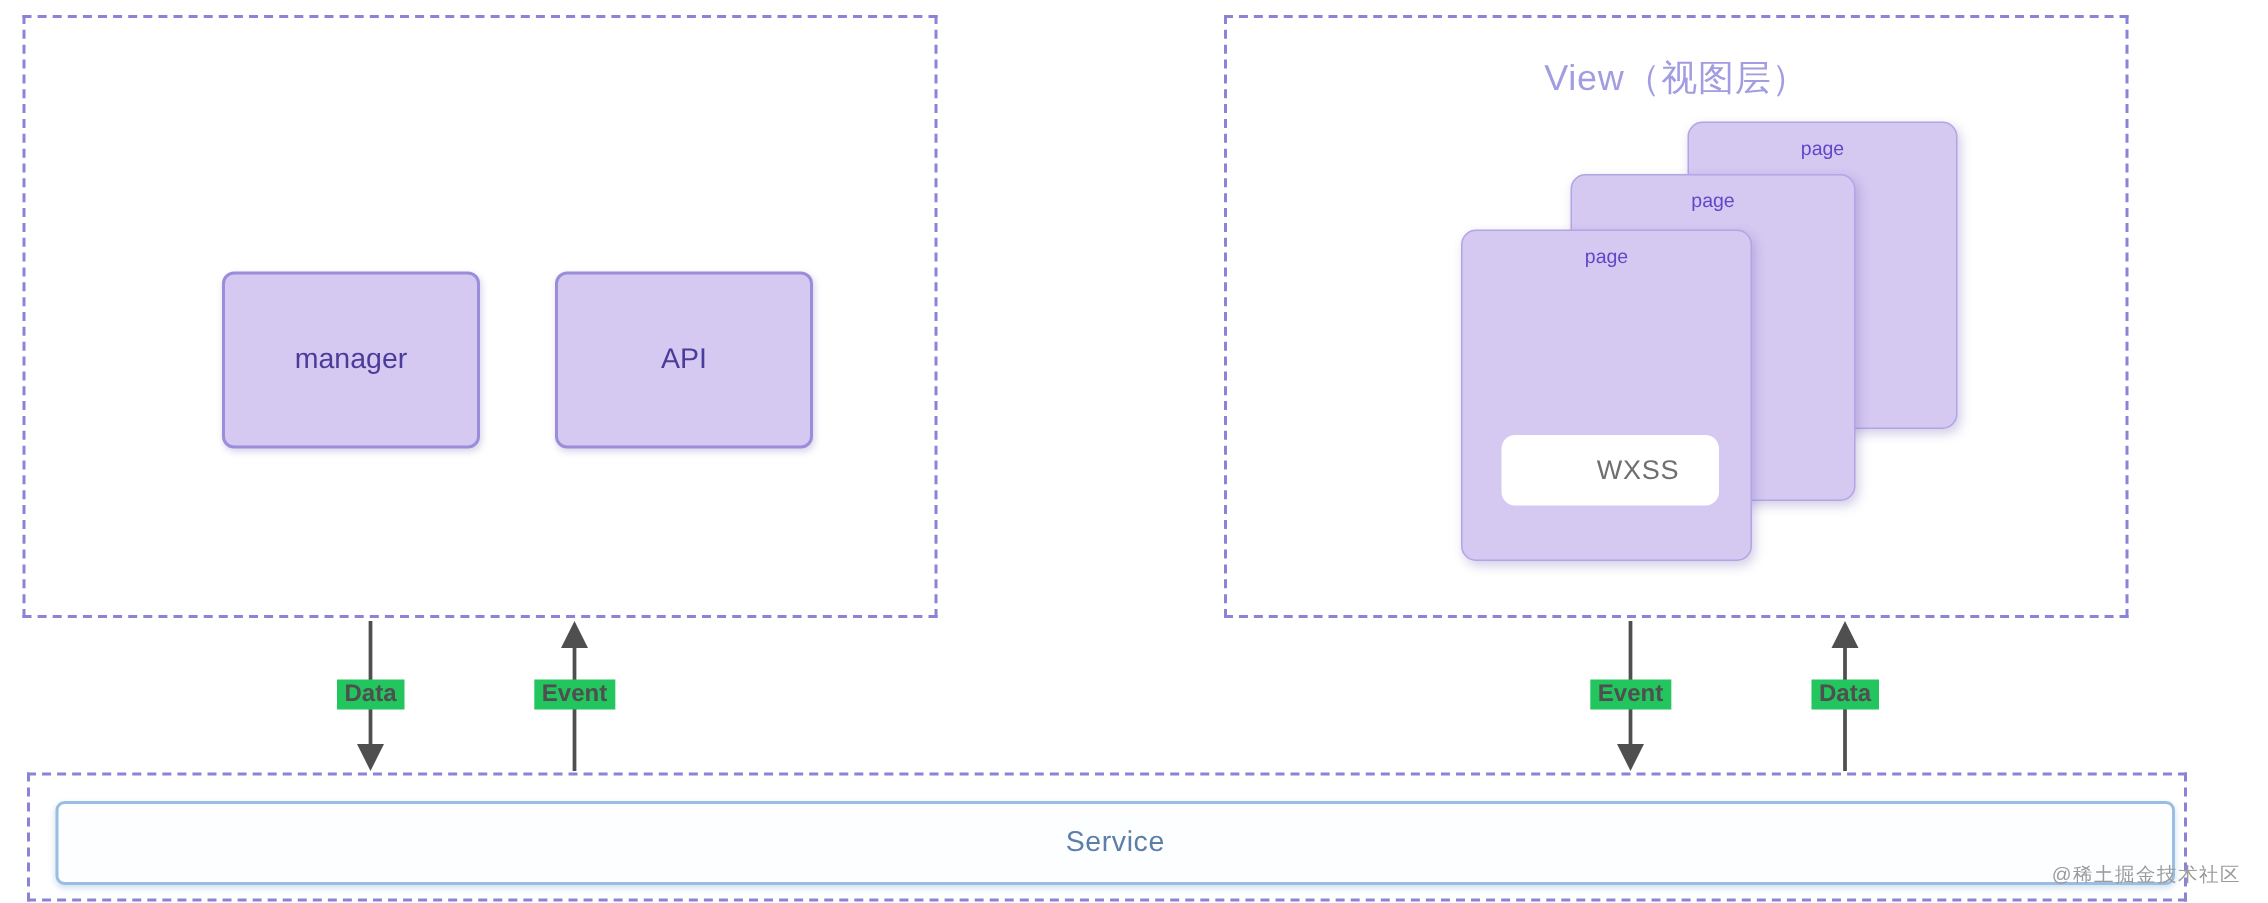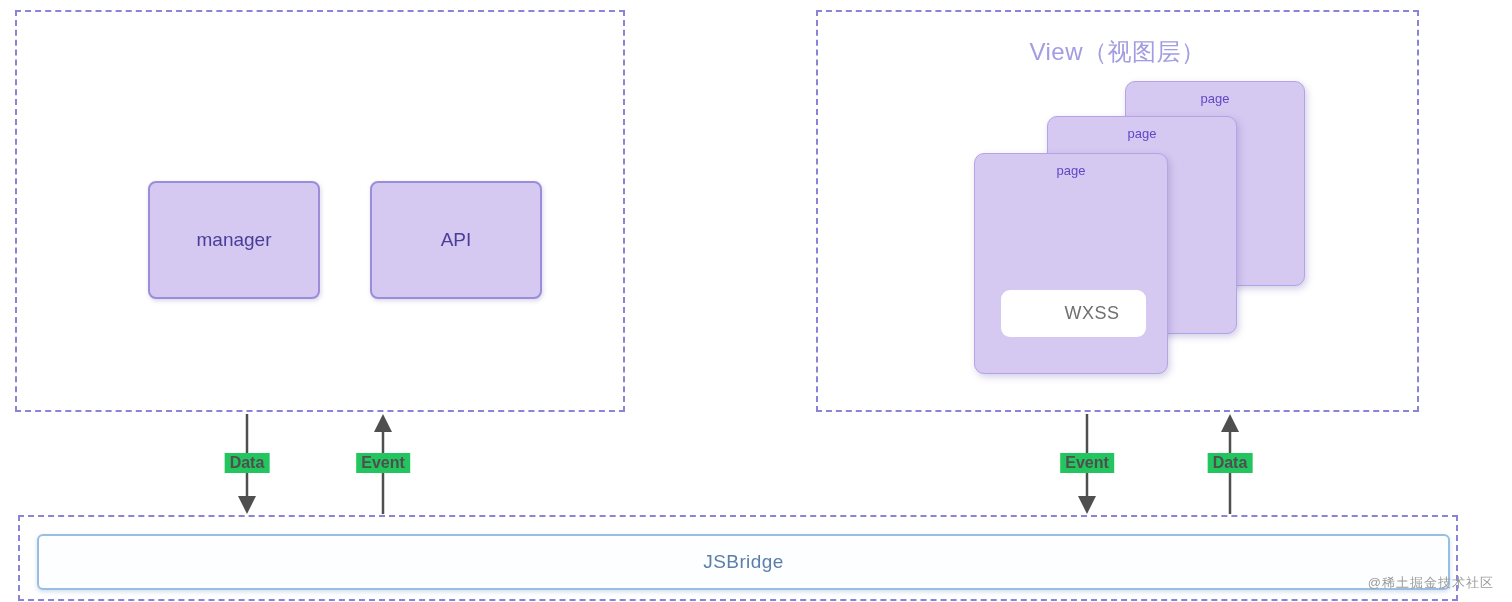--- a/index.html
+++ b/index.html
@@ -124,18 +124,18 @@
       <line x1="1230" y1="430" x2="1230" y2="514"></line>
     </g>
   </svg>
 
   <div class="arrow-label" style="left:247px;">Data</div>
   <div class="arrow-label" style="left:383px;">Event</div>
   <div class="arrow-label" style="left:1087px;">Event</div>
   <div class="arrow-label" style="left:1230px;">Data</div>
 
   <section class="jsbridge-outer">
-    <div class="jsbridge-bar">JSBridge</div>
+    <div class="jsbridge-bar">Service</div>
   </section>
 
   <div class="watermark">@稀土掘金技术社区</div>
 
 </div>
 
 </body></html>

